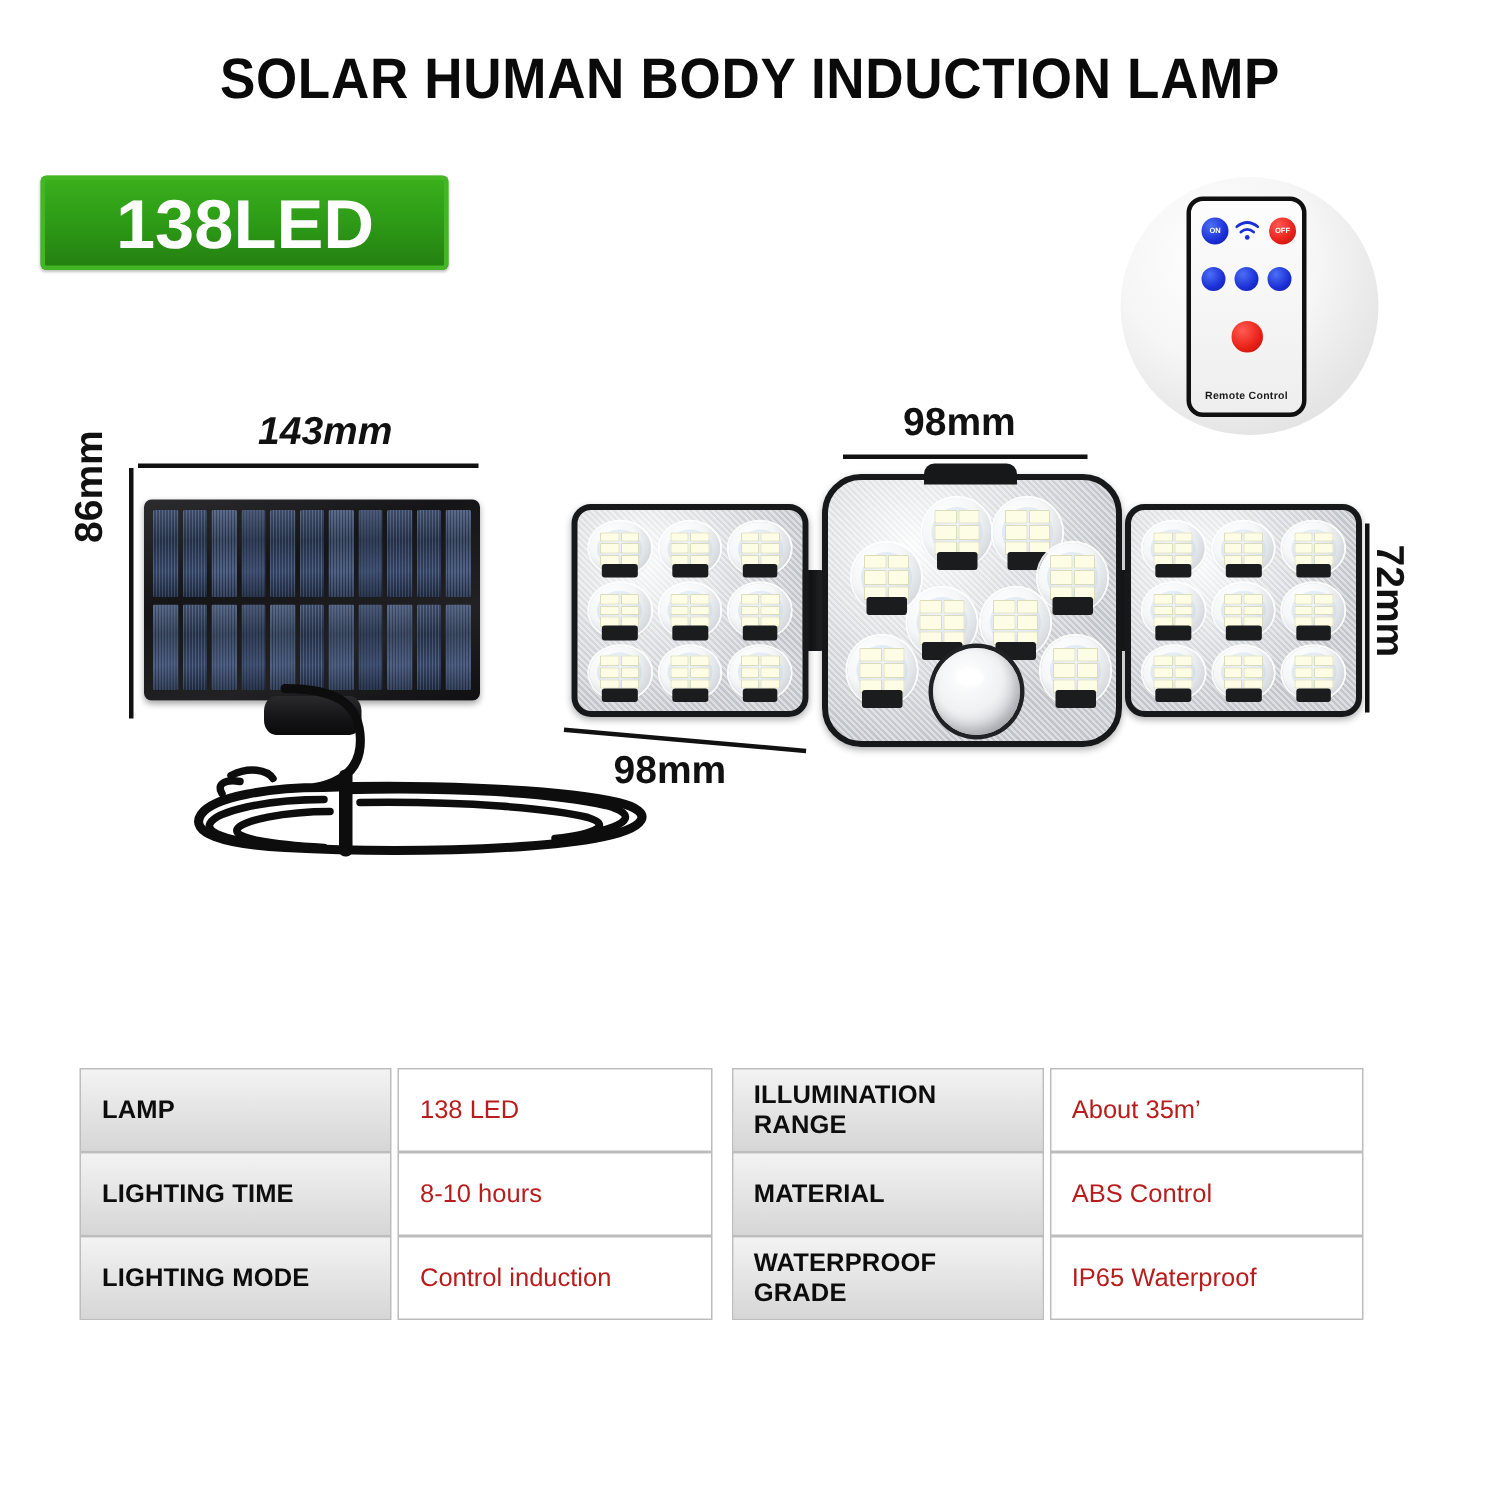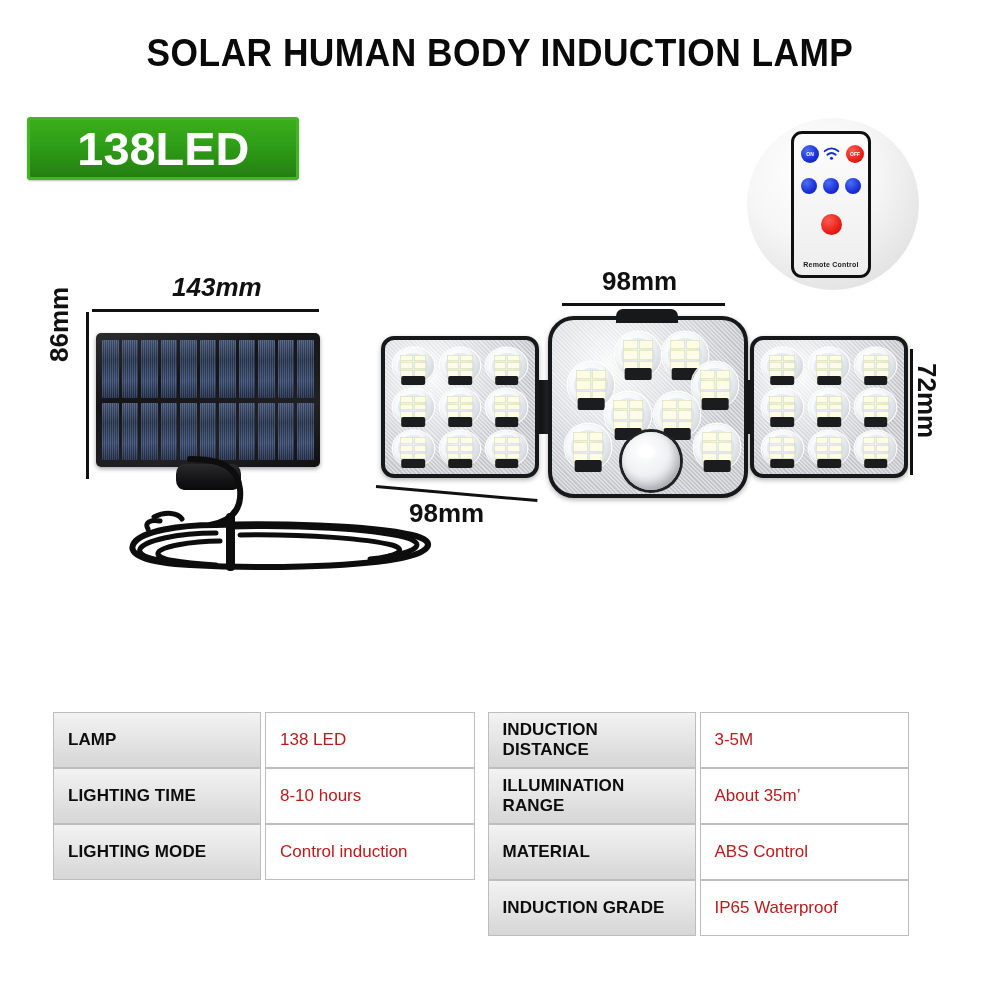--- a/index.html
+++ b/index.html
@@ -731,29 +731,25 @@
       <div class="spec-key">LIGHTING TIME</div>
       <div class="spec-val">8-10 hours</div>
     </div>
     <div class="spec-row">
       <div class="spec-key">LIGHTING MODE</div>
       <div class="spec-val">Control induction</div>
     </div>
   </div>
   <div class="spec-col">
     <div class="spec-row">
-      <div class="spec-key">INDUCTION DISTANCE</div>
-      <div class="spec-val">3-5M</div>
-    </div>
-    <div class="spec-row">
       <div class="spec-key">ILLUMINATION RANGE</div>
       <div class="spec-val">About 35m’</div>
     </div>
     <div class="spec-row">
       <div class="spec-key">MATERIAL</div>
       <div class="spec-val">ABS Control</div>
     </div>
     <div class="spec-row">
-      <div class="spec-key">INDUCTION GRADE</div>
+      <div class="spec-key">WATERPROOF GRADE</div>
       <div class="spec-val">IP65 Waterproof</div>
     </div>
   </div>
 </div>
 
 </body></html>

